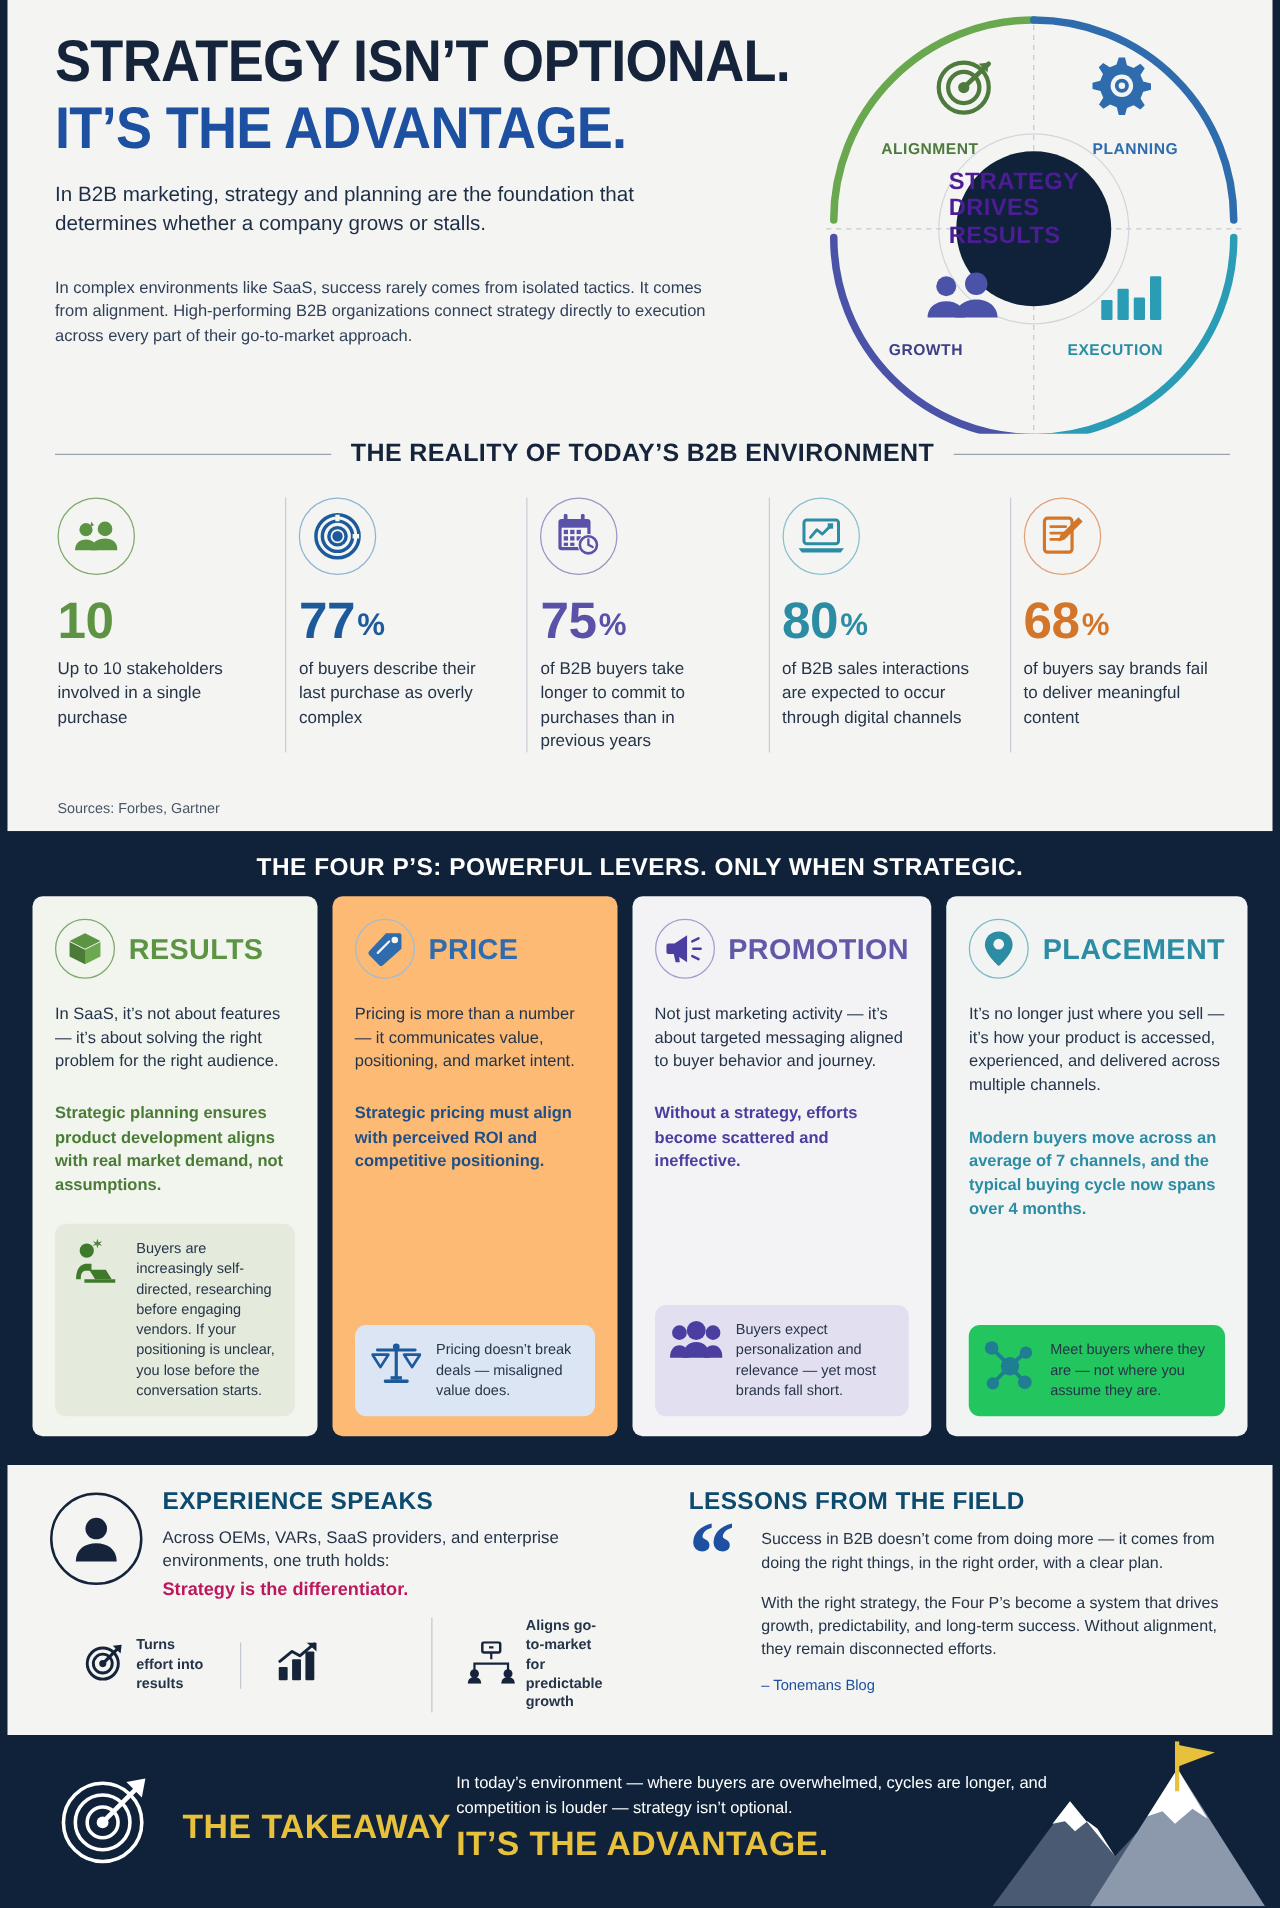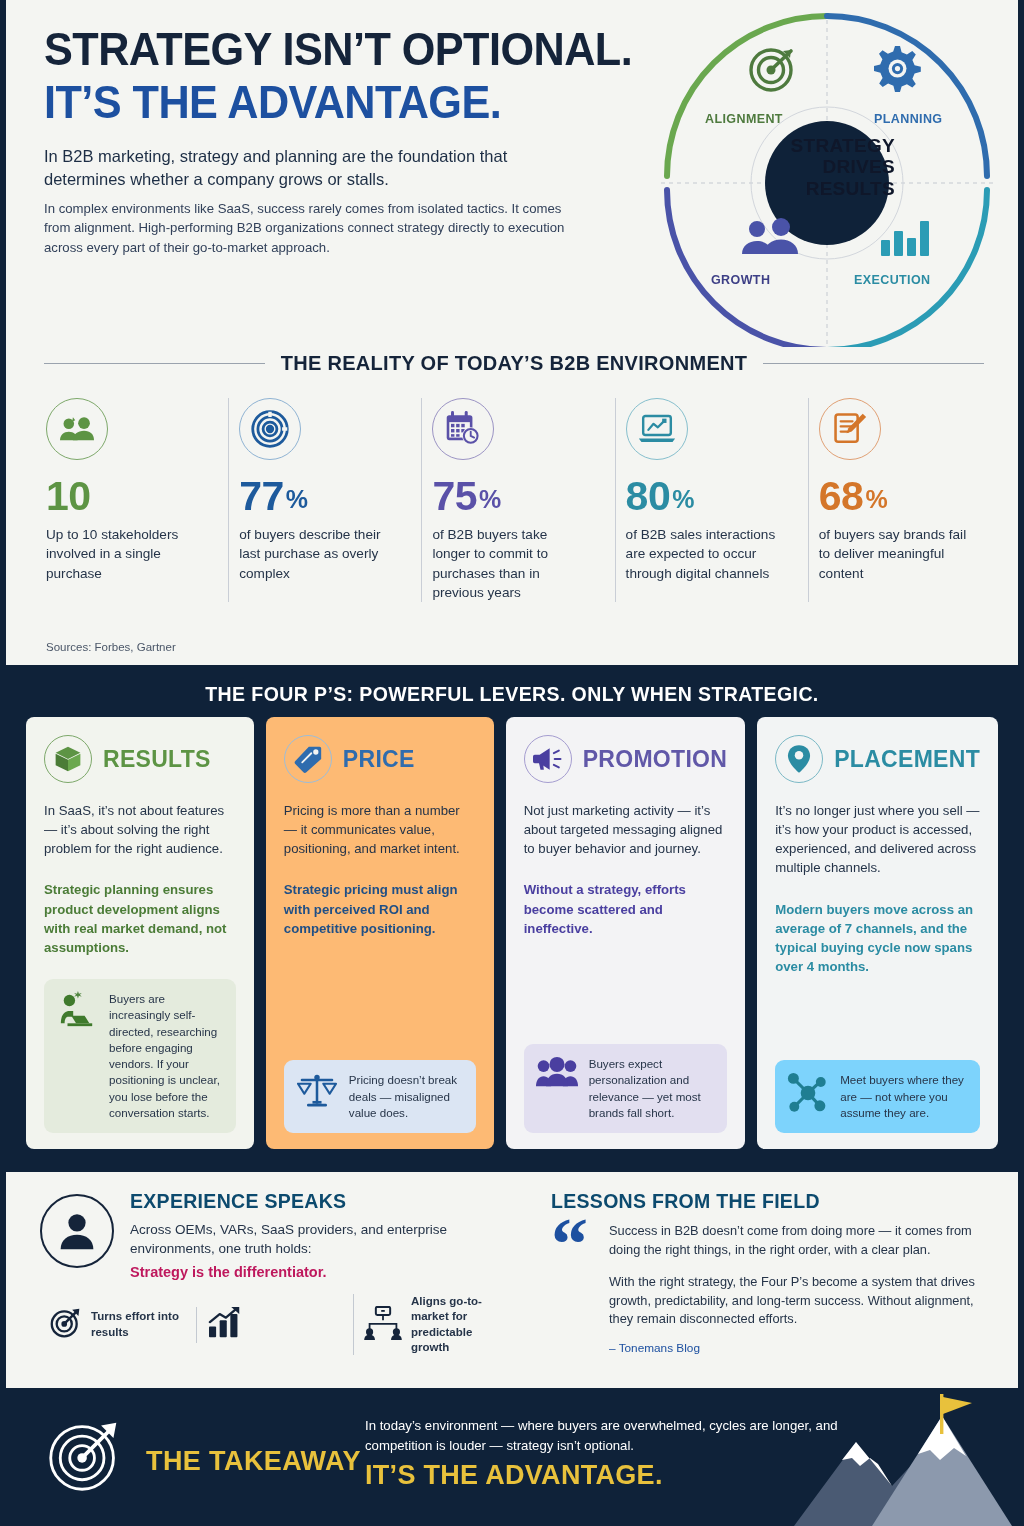--- a/index.html
+++ b/index.html
@@ -28,38 +28,38 @@
     font-family:"Liberation Sans Narrow","Liberation Sans",sans-serif;
     font-size:47px; line-height:1.0; letter-spacing:-0.6px;
     font-weight:bold; color:#1d50a0; white-space:nowrap; margin-top:6px;
     transform:scaleX(0.92); transform-origin:left center;
   }
   .hero .lede{
     margin-top:20px; font-size:16.5px; line-height:1.38;
     color:#1d2e45; font-weight:500; max-width:540px;
   }
   .hero .sub{
-    margin-top:8px; font-size:13.2px; line-height:1.5;
+    margin-top:29px; font-size:13.2px; line-height:1.5;
     color:#32415a; max-width:545px;
   }
 
   
   .circle-wrap{ position:absolute; left:625px; top:2px; width:392px; height:345px; }
   .circle-wrap svg{ display:block; }
   .cw-label{
     position:absolute; font-size:12.5px; font-weight:bold; letter-spacing:0.4px;
   }
   .cw-align{ left:74px; top:110px; color:#4e7a3e; }
   .cw-plan { left:243px; top:110px; color:#2f6cae; }
   .cw-growth{ left:80px;  top:271px; color:#3d3f86; }
   .cw-exec { left:223px; top:271px; color:#2b8ca3; }
   .cc-text{
-    position:absolute; left:128px; top:133px; width:136px; text-align:right;
-    font-family:"Liberation Sans Narrow","Liberation Sans",sans-serif;
-    font-weight:bold; font-size:19px; line-height:1.12; color:#0f172a;
+    position:absolute; left:128px; top:133px; width:136px; text-align:left;
+    font-family:"Liberation Sans Narrow","Liberation Sans",sans-serif;
+    font-weight:bold; font-size:19px; line-height:1.12; color:#4c1d95;
     letter-spacing:0.3px;
   }
 
   
   .reality-head{
     position:absolute; left:38px; top:352px; width:940px;
     display:flex; align-items:center; gap:16px;
   }
   .reality-head .rule{ flex:1; height:1px; background:#9aa3ae; }
   .reality-head .rtitle{
@@ -142,21 +142,21 @@
   .exp-h{
     font-family:"Liberation Sans Narrow","Liberation Sans",sans-serif;
     font-weight:bold; font-size:19.5px; letter-spacing:0.3px; color:#0c4a6e;
   }
   .exp-p{ margin-top:7px; font-size:13.5px; line-height:1.42; color:#253449; }
   .exp-strong{ margin-top:6px; font-size:14.5px; font-weight:bold; color:#be185d; }
   .exp-mini{
     position:absolute; left:34px; top:122px; width:470px;
     display:flex; align-items:center;
   }
-  .mini{ flex:1; display:flex; align-items:center; gap:9px; padding:0 10px; }
+  .mini{ flex:1; display:flex; align-items:center; gap:9px; padding:0 28px; }
   .mini + .mini{ border-left:1px solid #c3c9d1; }
   .mini-txt{ font-size:11.5px; line-height:1.33; color:#253449; font-weight:600; }
 
   .exp-right{ position:absolute; left:545px; top:18px; width:435px; }
   .lesson-quote{ display:flex; gap:14px; margin-top:9px; }
   .qmark{
     font-family:"Liberation Serif",serif; font-size:74px; line-height:0.62;
     color:#1d50a0; font-weight:bold; flex:none; width:44px;
   }
   .lesson-p{ font-size:12.8px; line-height:1.45; color:#253449; }
@@ -456,21 +456,21 @@
           <div class="card-ring" style="color:#7cb9c6">
             <svg width="24" height="30" viewBox="0 0 26 32">
               <path d="M13 1 C6 1 1 6 1 12.5 C1 21 13 31 13 31 S25 21 25 12.5 C25 6 20 1 13 1z" fill="#2b8ca3"></path>
               <circle cx="13" cy="12" r="4.6" fill="#f2f4f4"></circle>
             </svg>
           </div>
           <div class="card-title" style="color:#2b8ca3">PLACEMENT</div>
         </div>
         <div class="card-body">It’s no longer just where you sell — it’s how your product is accessed, experienced, and delivered across multiple channels.</div>
         <div class="card-accent" style="color:#2b8ca3">Modern buyers move across an average of 7 channels, and the typical buying cycle now spans over 4 months.</div>
-        <div class="card-note" style="background:#7dd3fc">
+        <div class="card-note" style="background:#22c55e">
           <div class="note-ico">
             <svg width="42" height="42" viewBox="0 0 46 46" fill="#1f7e92">
               <g stroke="#1f7e92" stroke-width="3.4">
                 <path d="M23 23 L8 8"></path>
                   <path d="M23 23 L35 12"></path>
                   <path d="M23 23 L9 37"></path>
                   <path d="M23 23 L35 36"></path>
               </g>
               <circle cx="23" cy="23" r="8"></circle>
               <circle cx="7" cy="7" r="6"></circle>

